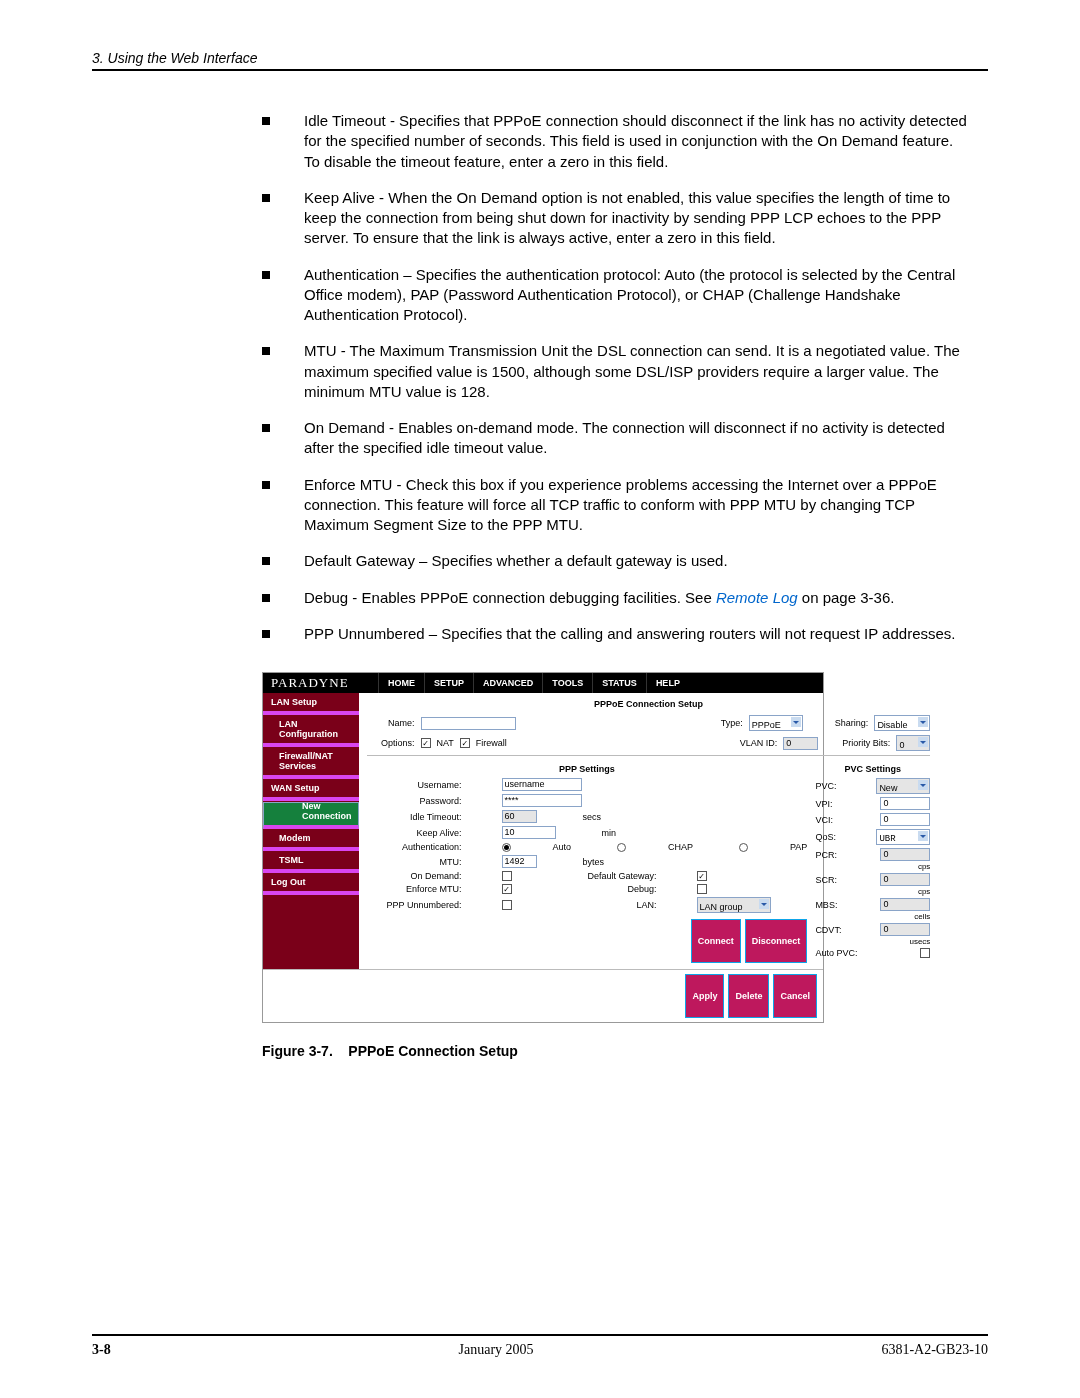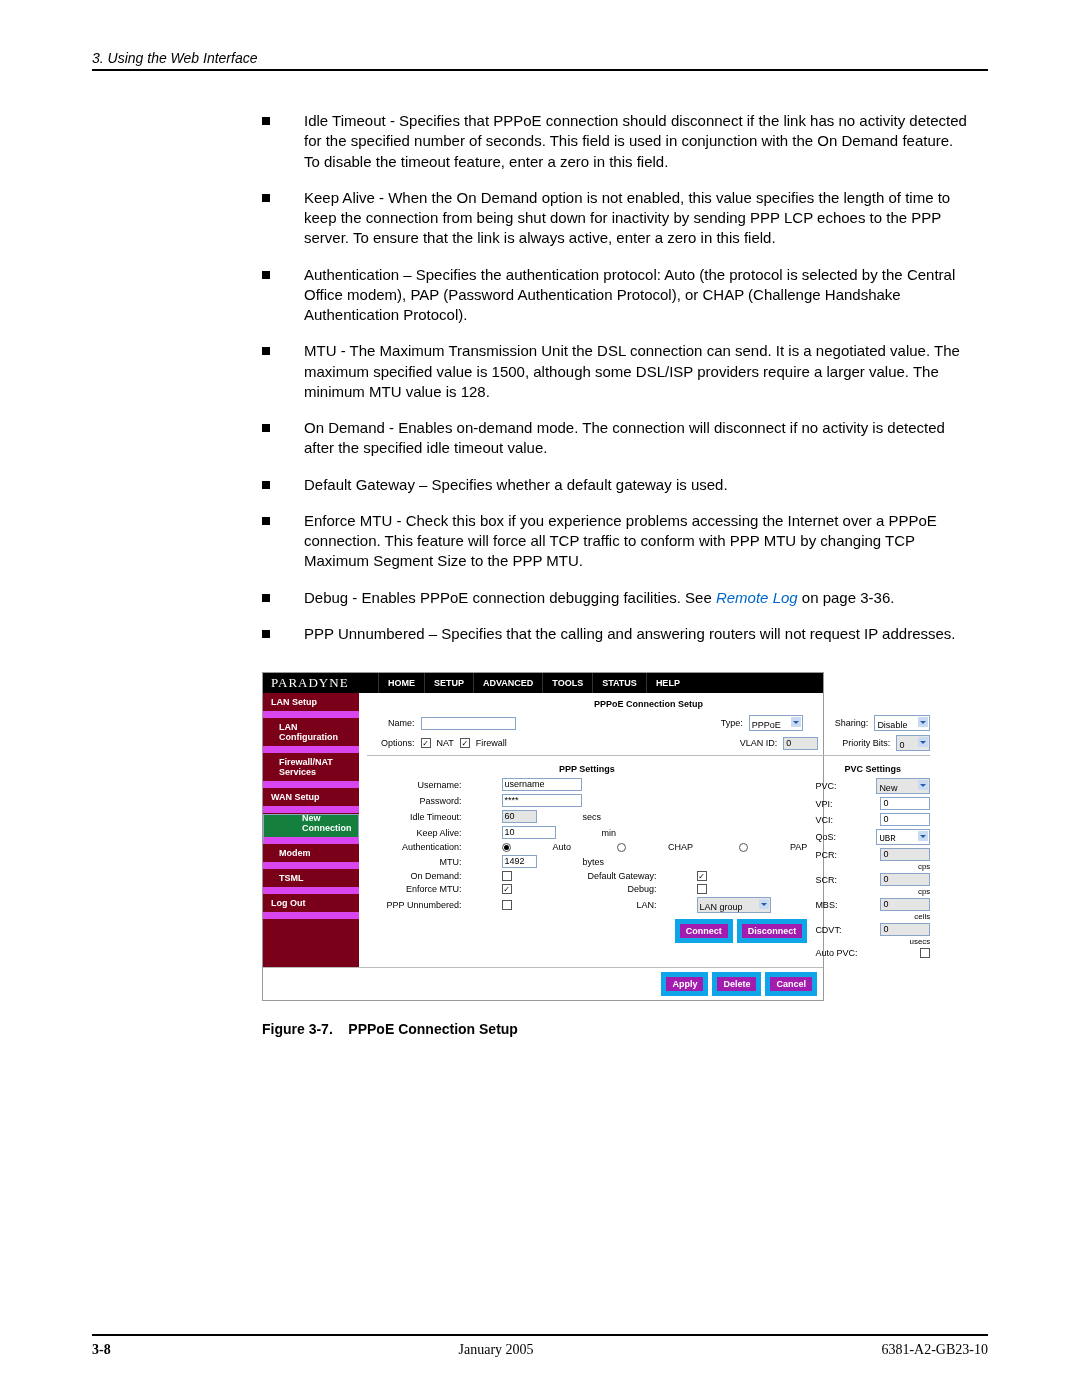--- a/index.html
+++ b/index.html
@@ -91,21 +91,21 @@
 }
 .fig .sidebar {
   width: 115px;
   background: #7a0019;
   box-sizing: border-box;
   font-size: 9px;
 }
 .fig .sidebar .item {
   color: #fff;
   padding: 4px 6px 4px 8px;
-  border-bottom: 7px solid #d946ef;
+  border-bottom: 4px solid #d946ef;
   font-weight: bold;
 }
 .fig .sidebar .item.sub {
   padding-left: 16px;
   font-weight: bold;
 }
 .fig .sidebar .item.sel {
   background: #15803d;
   padding-left: 38px;
 }
@@ -196,26 +196,26 @@
   box-sizing: border-box;
 }
 .rad.on::after {
   content: "";
   width: 5px;
   height: 5px;
   background: #000;
   border-radius: 50%;
 }
 .btn {
-  background: #a21caf;
+  background: #be185d;
   color: #fff;
   font-size: 9px;
   font-weight: bold;
-  padding: 2px 6px;
-  border: 5px solid #0ea5e9;
+  padding: 16px 6px;
+  border: 1px solid #0ea5e9;
 }
 .section-head {
   text-align: center;
   font-weight: bold;
   font-size: 9px;
   margin: 4px 0;
 }
 .ppp-pvc {
   display: flex;
   gap: 8px;
@@ -303,25 +303,25 @@
     <div class="bullet">
         <span class="sq"></span>
         <span class="txt">MTU - The Maximum Transmission Unit the DSL connection can send. It is a negotiated value. The maximum specified value is 1500, although some DSL/ISP providers require a larger value. The minimum MTU value is 128.</span>
       </div>
     <div class="bullet">
         <span class="sq"></span>
         <span class="txt">On Demand - Enables on-demand mode. The connection will disconnect if no activity is detected after the specified idle timeout value.</span>
       </div>
     <div class="bullet">
         <span class="sq"></span>
+        <span class="txt">Enforce MTU - Check this box if you experience problems accessing the Internet over a PPPoE connection. This feature will force all TCP traffic to conform with PPP MTU by changing TCP Maximum Segment Size to the PPP MTU.</span>
+      </div>
+    <div class="bullet">
+        <span class="sq"></span>
         <span class="txt">Default Gateway – Specifies whether a default gateway is used.</span>
-      </div>
-    <div class="bullet">
-        <span class="sq"></span>
-        <span class="txt">Enforce MTU - Check this box if you experience problems accessing the Internet over a PPPoE connection. This feature will force all TCP traffic to conform with PPP MTU by changing TCP Maximum Segment Size to the PPP MTU.</span>
       </div>
     <div class="bullet">
         <span class="sq"></span>
         <span class="txt"><span>Debug - Enables PPPoE connection debugging facilities.  See </span><span class="link">Remote Log</span><span> on page 3-36.</span></span>
       </div>
     <div class="bullet">
         <span class="sq"></span>
         <span class="txt">PPP Unnumbered – Specifies that the calling and answering routers will not request IP addresses.</span>
       </div>
   </div>

